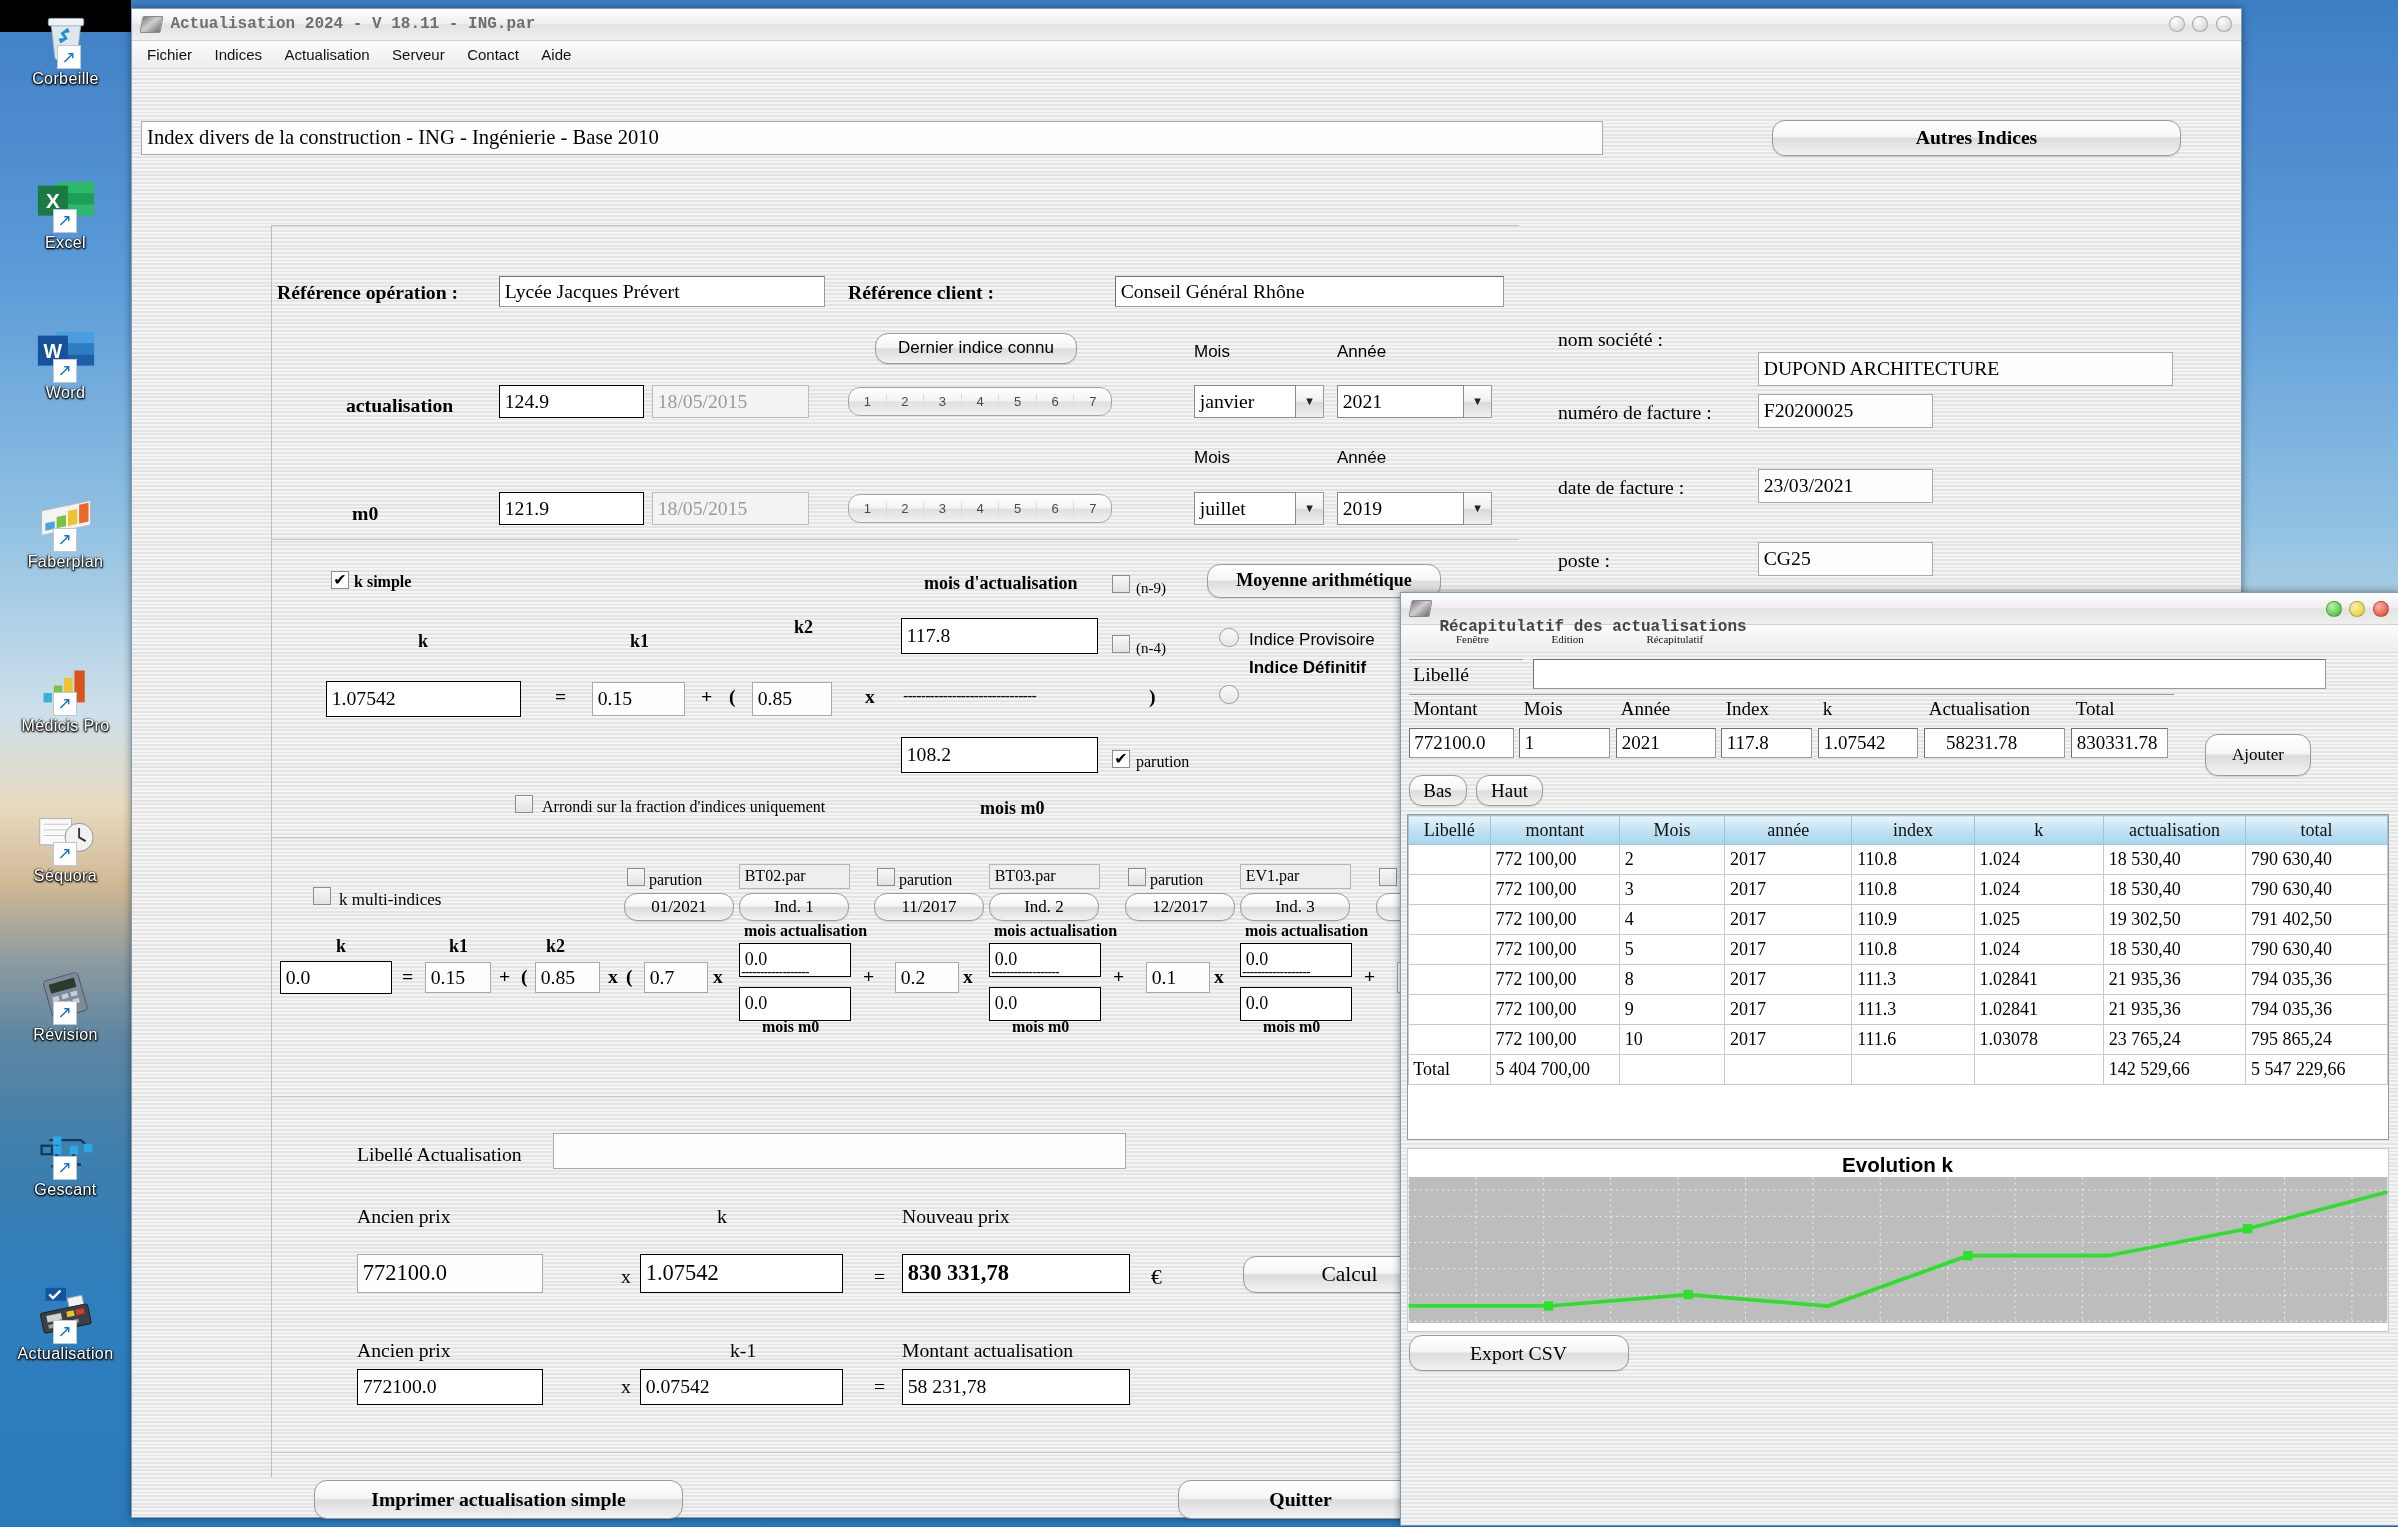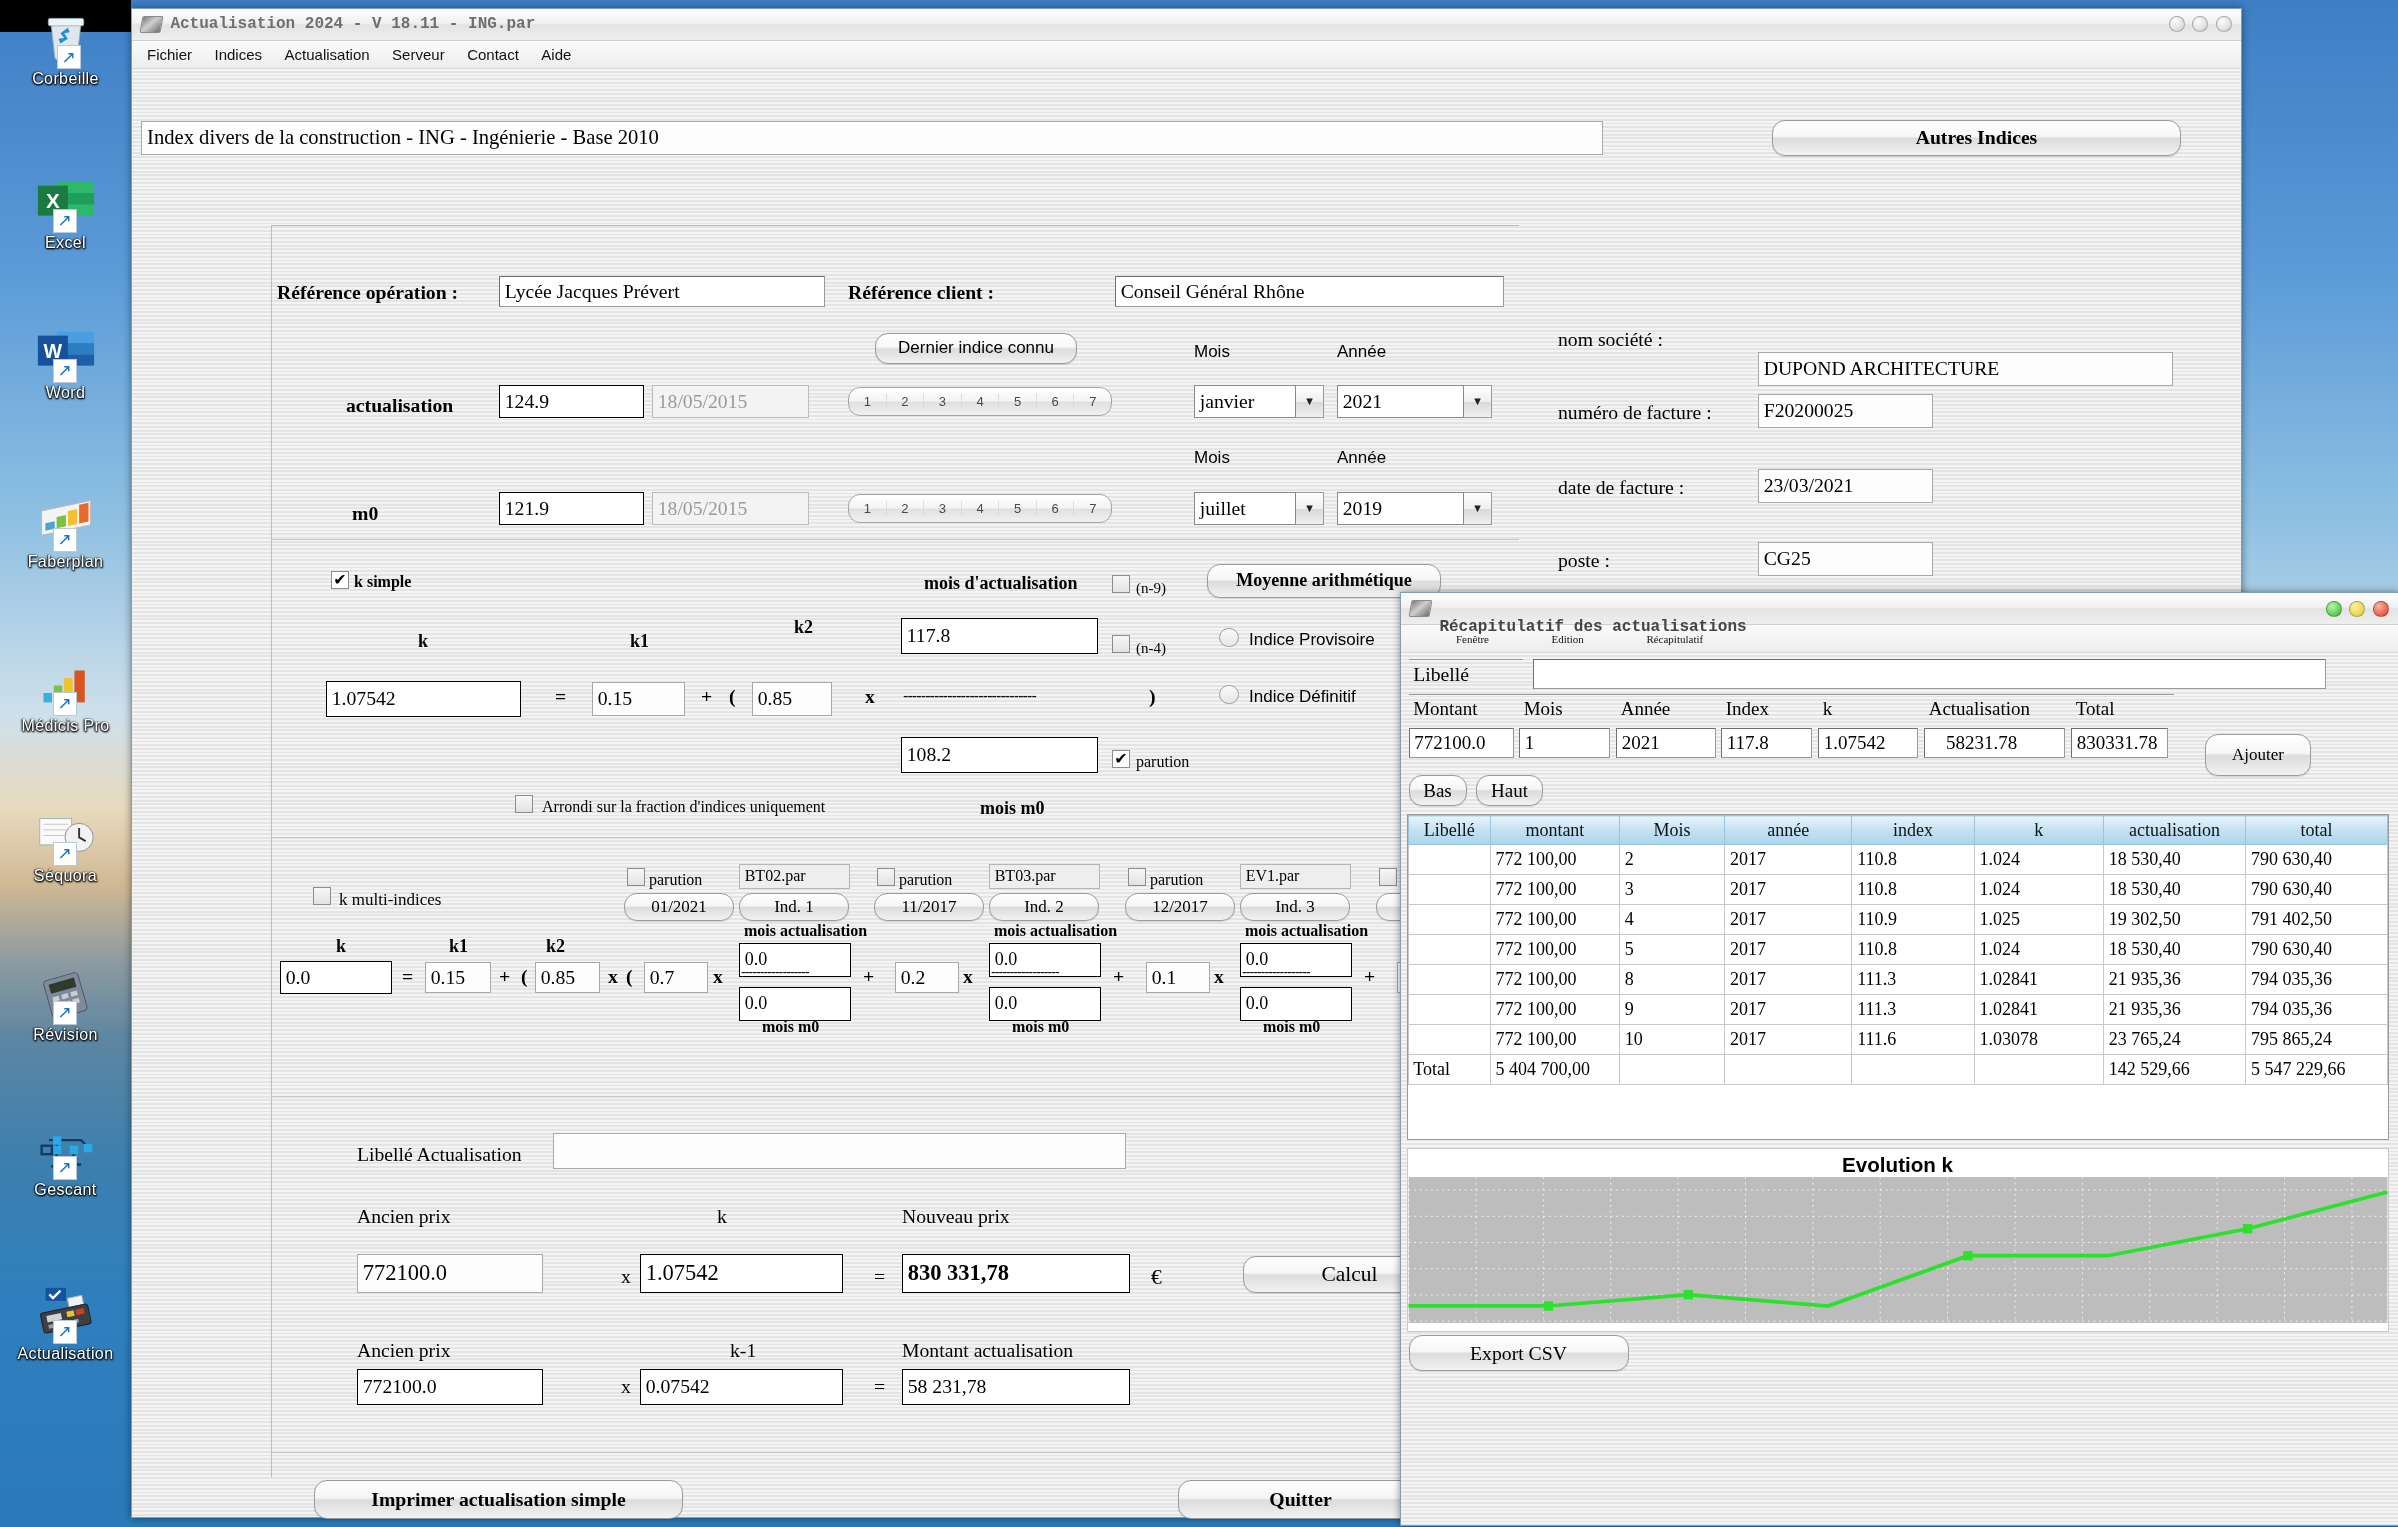--- a/index.html
+++ b/index.html
@@ -357,21 +357,21 @@
     <div class="tf hard" style="left:194px; top:612px; width:195px; height:36px;">1.07542</div>
     <div class="lab b" style="left:423px; top:616px;">=</div>
     <div class="tf flat" style="left:460px; top:613px; width:93px; height:34px;">0.15</div>
     <div class="lab b" style="left:569px; top:616px;">+</div>
     <div class="lab b" style="left:597px; top:616px;">(</div>
     <div class="tf flat" style="left:620px; top:613px; width:80px; height:34px;">0.85</div>
     <div class="lab b" style="left:733px; top:616px;">x</div>
     <div class="dash" style="left:771px; top:618px;">------------------------------</div>
     <div class="lab b" style="left:1017px; top:616px;">)</div>
     <div class="rad" style="left:1087px; top:616px;"></div>
-    <div class="lab sans" style="left:1117px; top:618px;">Indice Définitif</div>
+    <div class="lab sans" style="left:1117px; top:589px;font-weight:bold;">Indice Définitif</div>
 
     <div class="tf hard" style="left:769px; top:668px; width:197px; height:36px;">108.2</div>
     <div class="cbx" style="left:980px; top:681px;">✔</div>
     <div class="lab sm" style="left:1004px; top:684px; font-size:16px;">parution</div>
 
     <div class="cbx blank" style="left:383px; top:726px;"></div>
     <div class="lab sm" style="left:410px; top:729px; font-size:16px;">Arrondi sur la fraction d'indices uniquement</div>
     <div class="lab b" style="left:848px; top:729px; font-size:18px;">mois m0</div>
 
     <div class="sep" style="left:139px; top:768px; width:1248px; height:0.9px;"></div>

